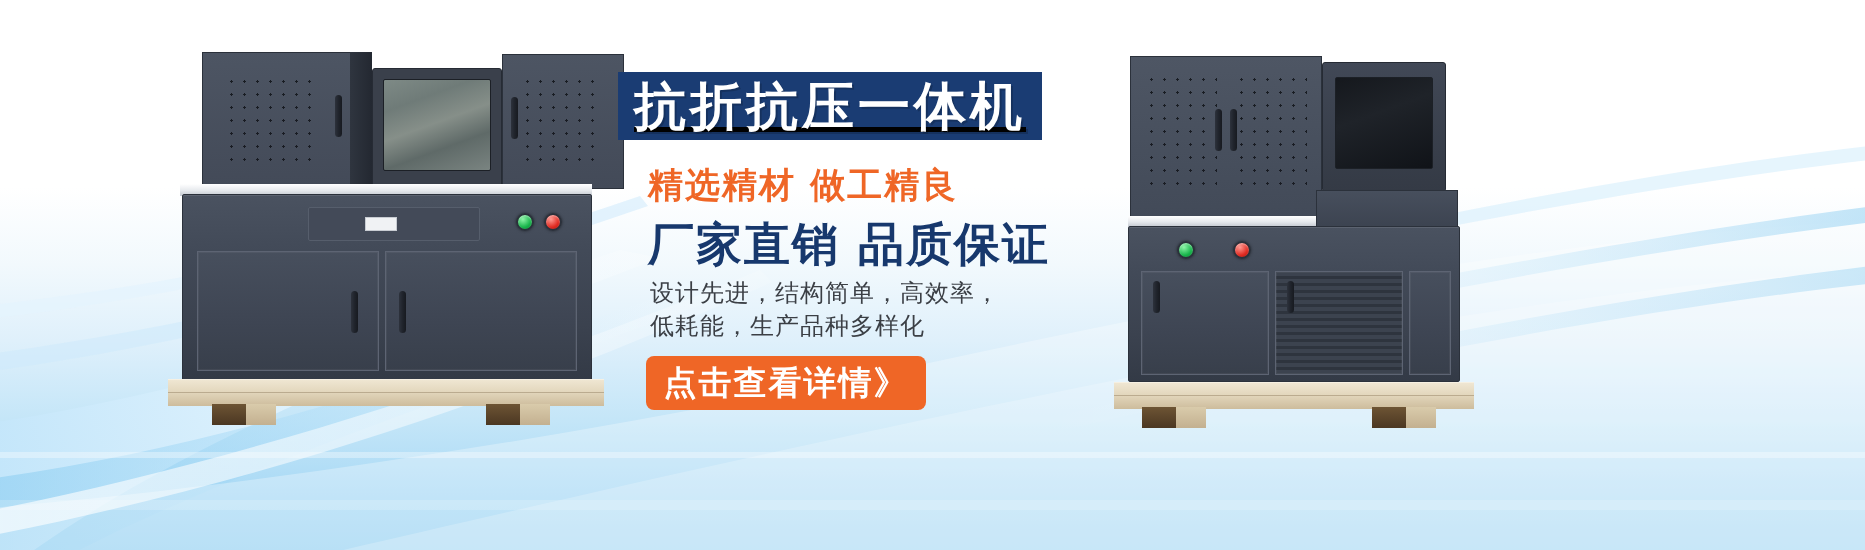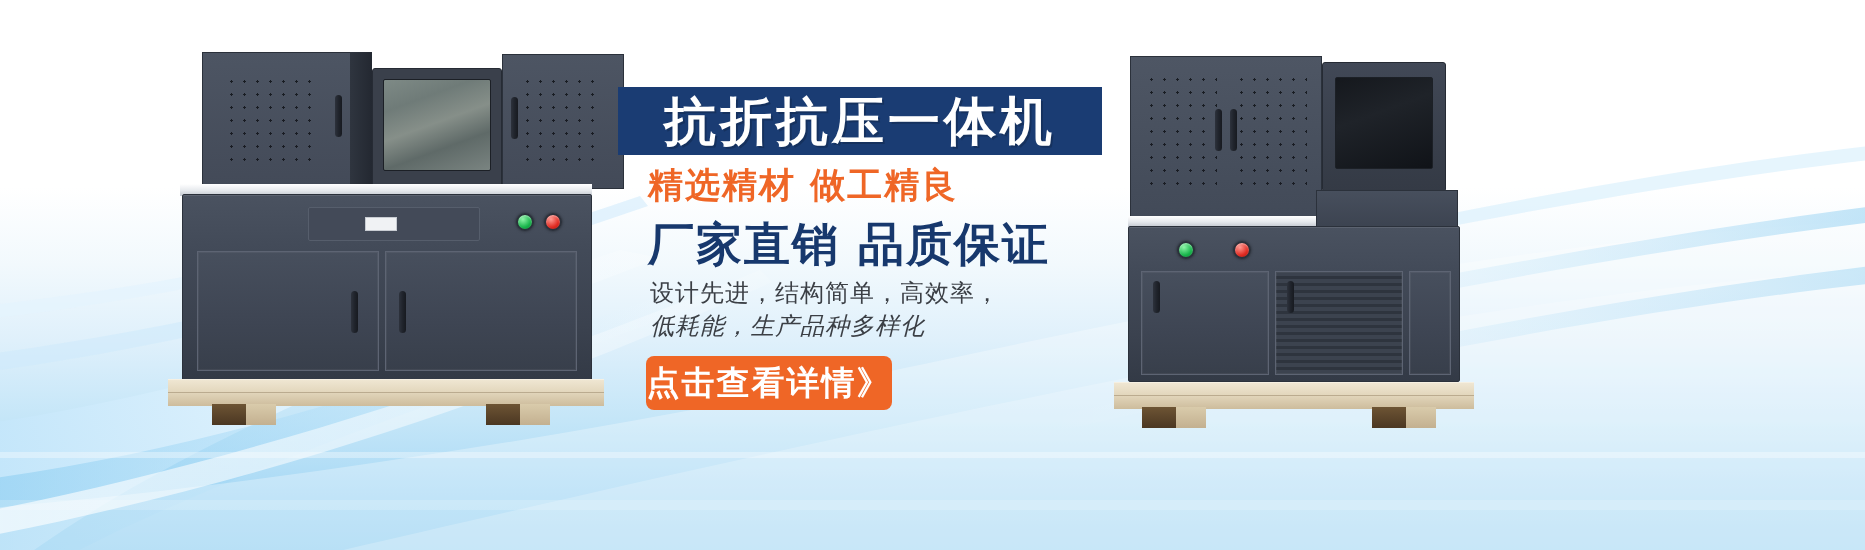--- a/index.html
+++ b/index.html
@@ -227,33 +227,33 @@
       <div class="board"></div>
       <div class="notch" style="left:44px;"></div>
       <div class="leg" style="left:78px;"></div>
       <div class="notch" style="left:318px;"></div>
       <div class="leg" style="left:352px;"></div>
     </div>
   </div>
 
   <div class="copy" style="left:618px; top:72px; width:460px; height:360px;">
 
-    <div class="headline-bar" style="left:0; top:15px; width:484px; height:68px;">
+    <div class="headline-bar" style="left:0; top:0; width:424px; height:68px;text-decoration:underline;">
       <span class="headline-txt">抗折抗压一体机</span>
     </div>
 
     <span class="line-orange" style="left:30px; top:90px;">精选精材 做工精良</span>
 
     <span class="line-blue" style="left:30px; top:142px;">厂家直销 品质保证</span>
 
     <span class="line-desc" style="left:32px; top:205px;">设计先进，结构简单，高效率，</span>
 
-    <span class="line-desc" style="left:32px; top:238px;font-style:italic;">低耗能，生产品种多样化</span>
-
-    <div class="cta" style="left:28px; top:284px; width:246px; height:54px;">
+    <span class="line-desc" style="left:32px; top:238px;">低耗能，生产品种多样化</span>
+
+    <div class="cta" style="left:28px; top:284px; width:280px; height:54px;">
       <span class="cta-txt">点击查看详情》</span>
     </div>
   </div>
 
   <div class="machine" style="left:1110px; top:40px; width:420px; height:390px;">
 
     <div class="perf-cab" style="left:20px; top:16px; width:190px; height:162px;
                 background:linear-gradient(180deg,#50soit,#464d5b);
                 background-color:#4a everything; background-image:linear-gradient(180deg,#4e5664 0%,#424a58 100%);">
       <div class="perf" style="left:14px; top:16px; width:72px; height:120px;"></div>

